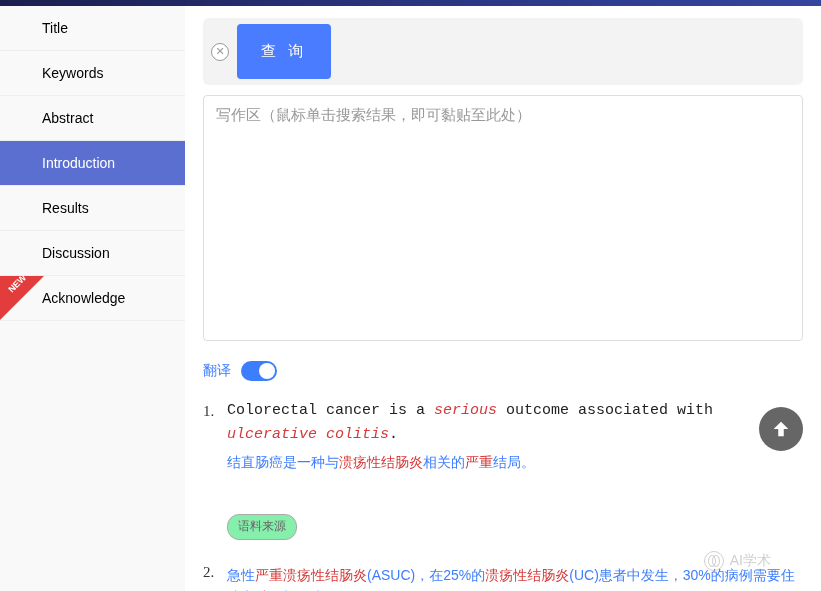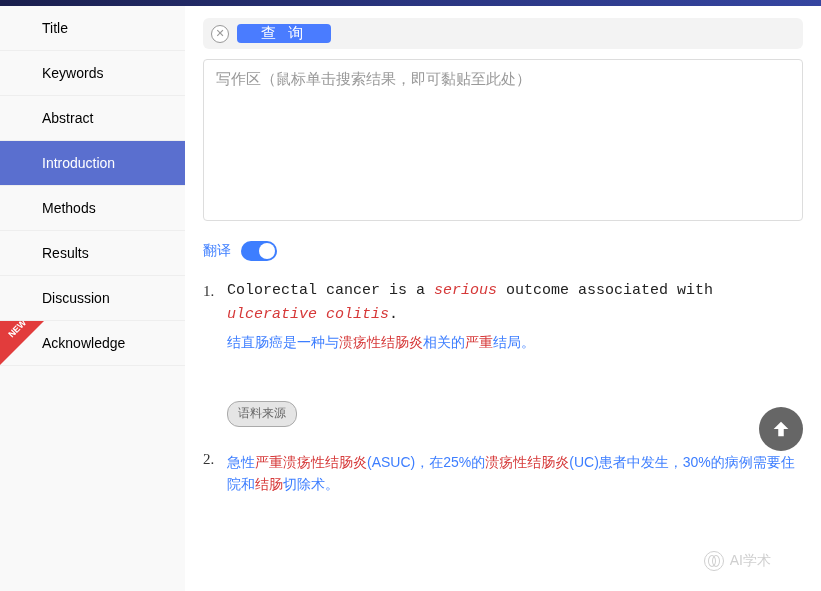--- a/index.html
+++ b/index.html
@@ -8,55 +8,54 @@
 .layout { display: flex; height: calc(100% - 6px); }
 .sidebar { width: 185px; background: #f9f9f9; }
 .sidebar-item { padding: 14px 18px 14px 42px; font-size: 14px; color: #000000; cursor: pointer; border-bottom: 1px solid #eee; position: relative; }
 .sidebar-item.active { background: #5a6fcf; color: #fff; }
 .new-badge { position: absolute; left: 0; top: 0; }
 .new-badge svg { display: block; }
 .main { flex: 1; padding: 12px 18px 0 18px; overflow-y: auto; }
 .search-row { display: flex; align-items: center; gap: 8px; margin-bottom: 10px; background: #f3f3f3; border-radius: 6px; padding: 6px 8px; }
 .search-input { flex: 1; border: none; background: transparent; font-size: 22px; padding: 4px 6px; outline: none; color: #333; }
 .clear-btn { width: 18px; height: 18px; border: 1px solid #999; border-radius: 50%; display: flex; align-items: center; justify-content: center; cursor: pointer; color: #999; font-size: 11px; background: #fff; }
-.query-btn { background: #4a7cff; color: #fff; border: none; border-radius: 4px; padding: 0 24px; font-size: 15px; cursor: pointer; letter-spacing: 4px; }
-.write-area { width: 100%; height: 162px; border: 1px solid #ddd; border-radius: 4px; padding: 10px 12px; font-size: 15px; color: #999; resize: none; outline: none; font-family: inherit; }
+.query-btn { background: #4a7cff; color: #fff; border: none; border-radius: 4px; padding: 18px 24px; font-size: 15px; cursor: pointer; letter-spacing: 4px; }
+.write-area { width: 100%; height: 246px; border: 1px solid #ddd; border-radius: 4px; padding: 10px 12px; font-size: 15px; color: #999; resize: none; outline: none; font-family: inherit; }
 .write-area::placeholder { color: #999; }
 .translate-row { display: flex; align-items: center; gap: 10px; margin: 16px 0 18px 0; font-family: Liberation Mono, monospace; }
 .translate-label { color: #3d7eff; font-size: 14px; }
 .toggle { width: 36px; height: 20px; background: #3d7eff; border-radius: 10px; position: relative; cursor: pointer; }
 .toggle::after { content: ""; width: 16px; height: 16px; background: #fff; border-radius: 50%; position: absolute; right: 2px; top: 2px; }
 .results { font-size: 15px; color: #333; }
 .result-item { display: flex; margin-bottom: 20px; line-height: 1.6; }
 .result-num { width: 24px; flex-shrink: 0; font-family: Georgia, serif; }
 .result-body { flex: 1; }
 .en-text { font-family: Liberation Mono, monospace; color: #222; }
 .hl-red-it { color: #d63939; font-style: italic; }
 .cn-text { color: #3d7eff; font-size: 14px; margin-top: 4px; }
 .cn-text .hl { color: #d63939; }
-.source-btn { display: inline-block; border: 1px solid #aaa; border-radius: 12px; padding: 2px 10px; font-size: 12px; color: #666; margin-top: 24px; cursor: pointer; background: #e5e5e5; }
+.source-btn { display: inline-block; border: 1px solid #aaa; border-radius: 12px; padding: 2px 10px; font-size: 12px; color: #666; margin-top: 17px; cursor: pointer; background: #86efac; }
 .scroll-top { position: absolute; right: 18px; bottom: 140px; width: 44px; height: 44px; background: #666; border-radius: 50%; display: flex; align-items: center; justify-content: center; cursor: pointer; }
 .scroll-top svg { fill: #fff; }
 .watermark { position: absolute; right: 50px; bottom: 20px; color: #bbb; font-size: 14px; display: flex; align-items: center; gap: 6px; opacity: 0.7; }
 .wm-icon { width: 20px; height: 20px; border: 1.5px solid #bbb; border-radius: 50%; position: relative; }
 .wm-icon::before, .wm-icon::after { content: ""; position: absolute; border: 1.5px solid #bbb; border-radius: 50%; width: 6px; height: 10px; top: 3px; }
 .wm-icon::before { left: 3px; }
 .wm-icon::after { right: 3px; }
 </style>
 </head>
 <body>
 
 <div class="top-bar"></div>
 <div class="layout">
   <div class="sidebar">
     <div class="sidebar-item">Title</div>
     <div class="sidebar-item">Keywords</div>
     <div class="sidebar-item">Abstract</div>
     <div class="sidebar-item active">Introduction</div>
-    <div class="sidebar-item">Methods</div>
     <div class="sidebar-item">Results</div>
     <div class="sidebar-item">Discussion</div>
     <div class="sidebar-item">
       <span class="new-badge">
         <svg width="44" height="44" viewBox="0 0 44 44">
             <polygon points="0,0 44,0 0,44" fill="#e23c3c"></polygon>
             <text x="12" y="17" fill="#fff" font-size="9" font-weight="bold" transform="rotate(-45 12 17)">NEW</text>
           </svg>
       </span>
       <span>Acknowledge</span>

